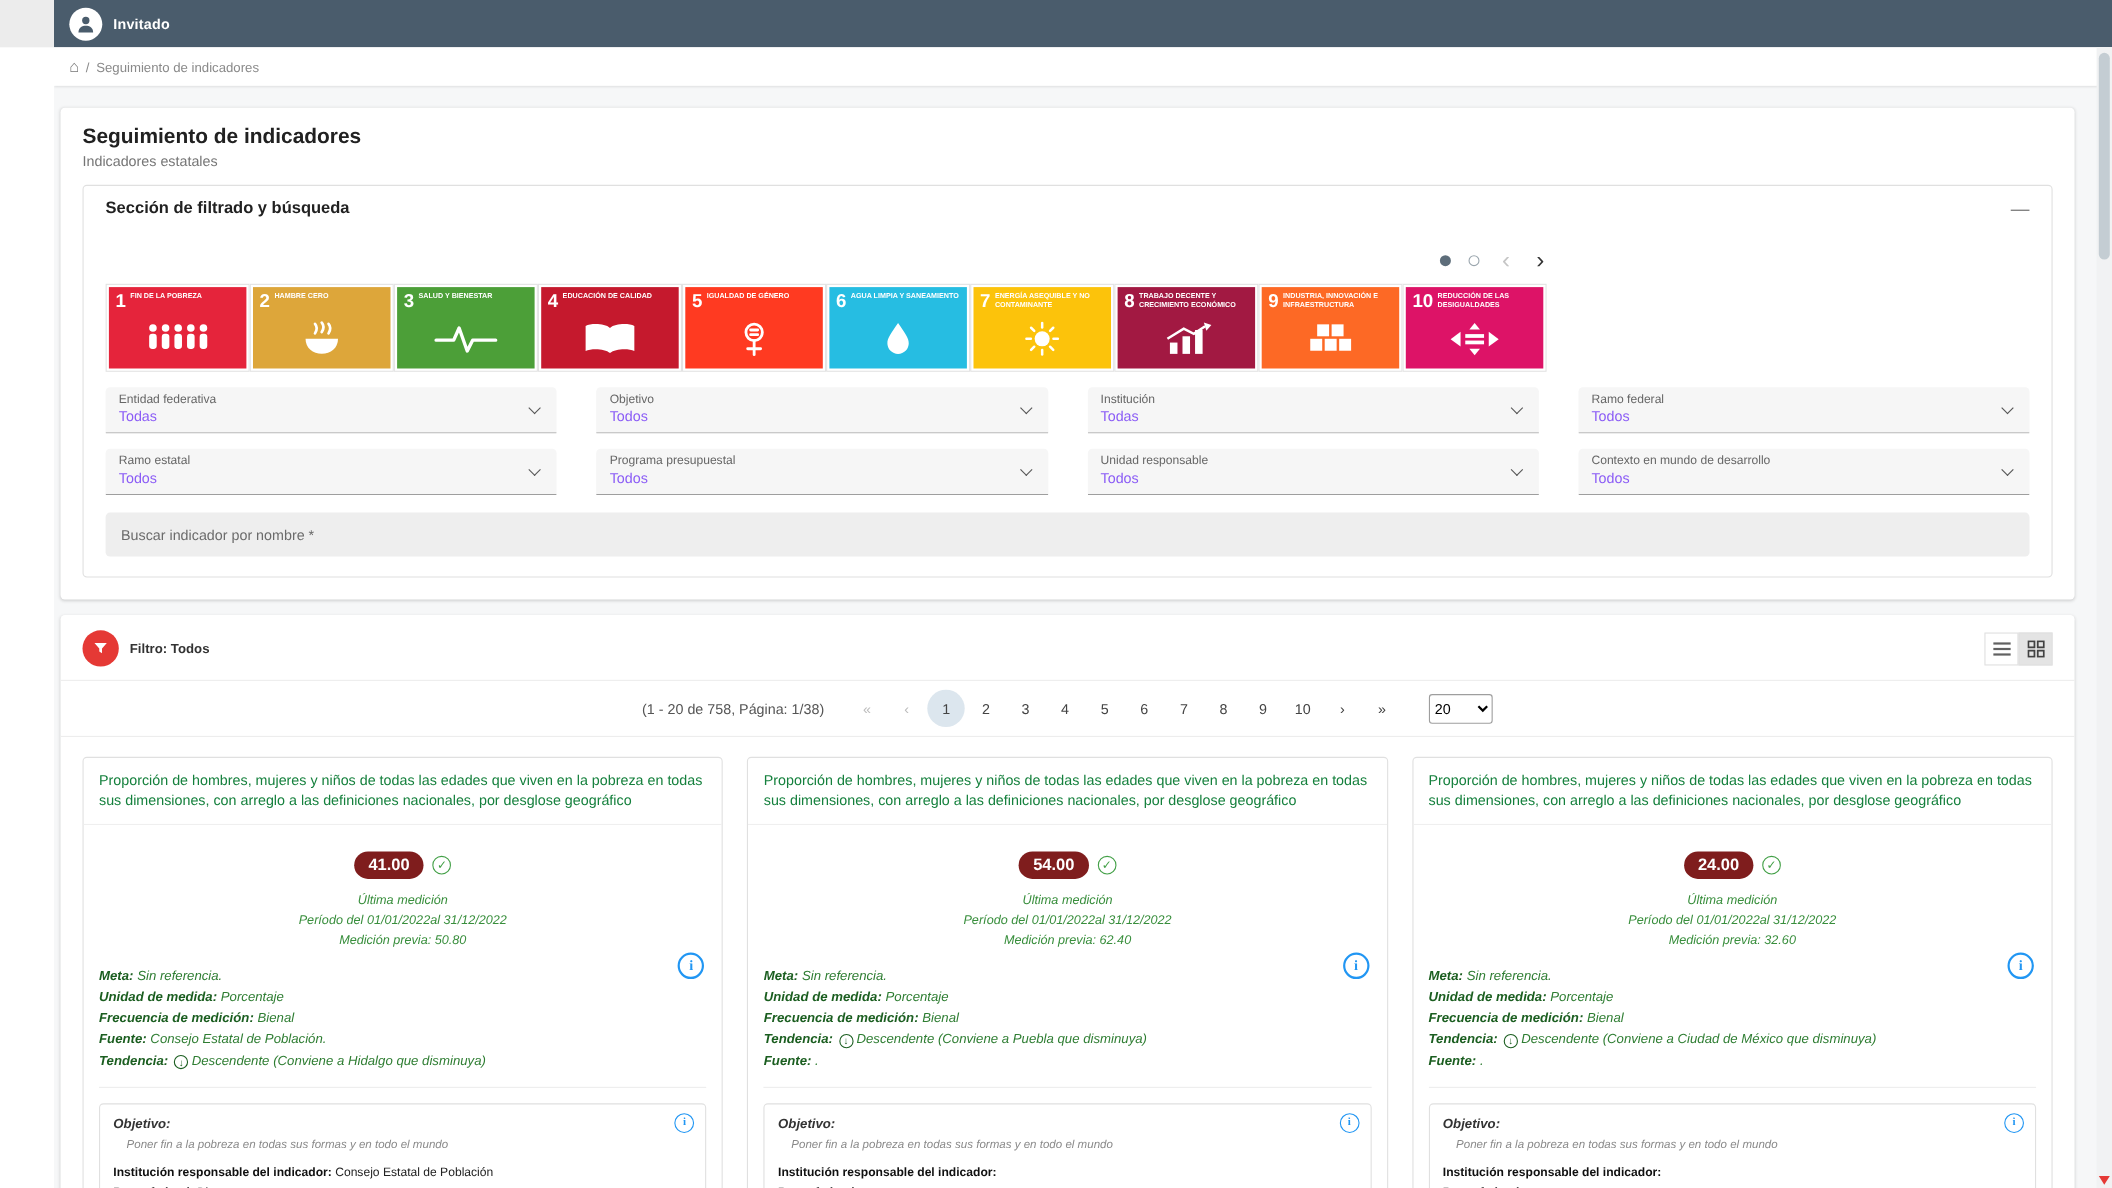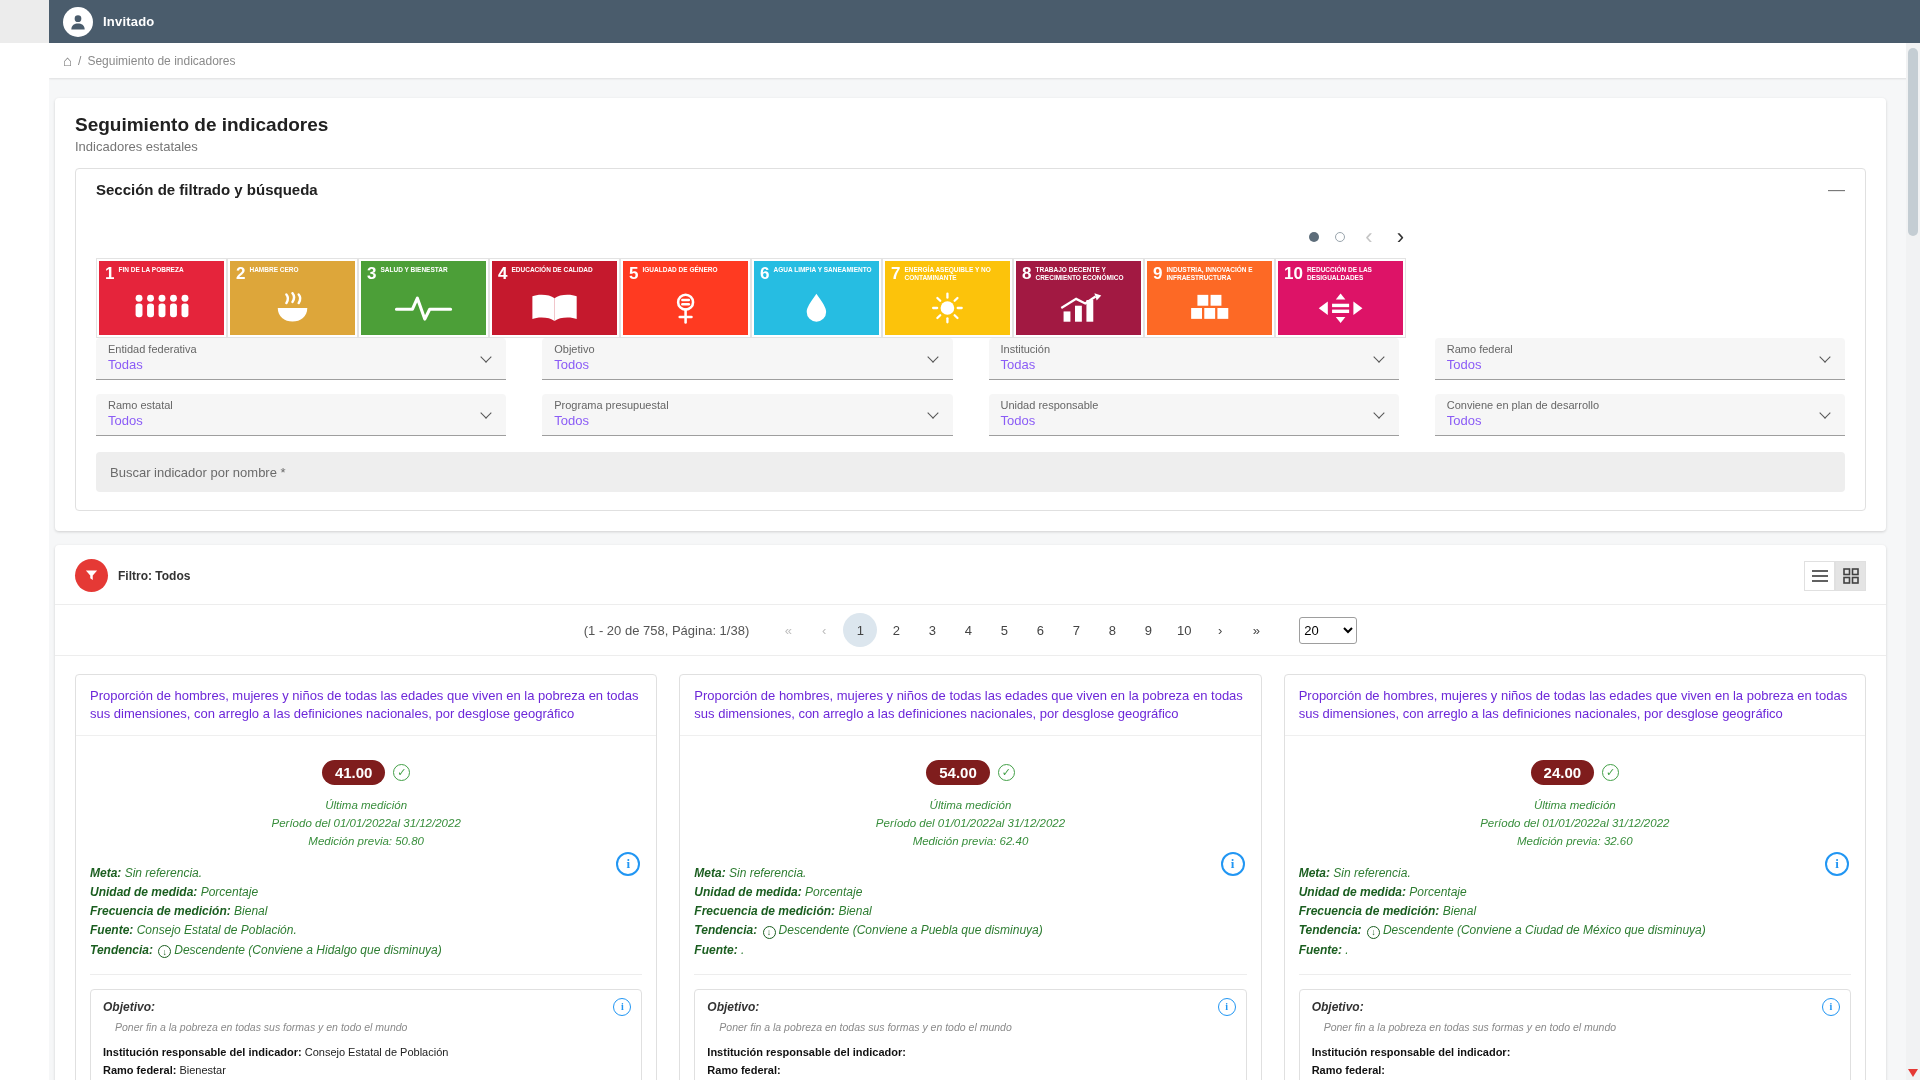--- a/index.html
+++ b/index.html
@@ -45,21 +45,21 @@
 
   .sdg-row { display:flex; }
   .sdg-cell { width:131px; height:80px; border:1px solid #e3e3e3; padding:2px; background:#fff; cursor:pointer; flex:none; }
   .sdg-inner { width:100%; height:100%; color:#fff; padding:4px 6px 2px; display:flex; flex-direction:column; }
   .sdg-top { display:flex; gap:4px; align-items:flex-start; }
   .sdg-num { font-size:17px; font-weight:bold; line-height:1; }
   .sdg-label { font-size:6.5px; font-weight:bold; line-height:1.2; text-transform:uppercase; margin-top:1px; }
   .sdg-icon { flex:1; display:flex; align-items:center; justify-content:center; }
   .sdg-icon svg { height:32px; max-width:62px; }
 
-  .selects-grid { display:grid; grid-template-columns:repeat(4,1fr); column-gap:36px; row-gap:14px; }
+  .selects-grid { display:grid; grid-template-columns:repeat(4,1fr); column-gap:36px; row-gap:14px; margin-top:14px; }
   .select-field { height:42px; background:#f6f6f6; border-bottom:1px solid #9e9e9e; border-radius:4px 4px 0 0;
                   padding:5px 12px 0; position:relative; cursor:pointer; }
   .select-label { font-size:11px; color:#666; display:block; }
   .select-value { font-size:13px; color:#8b5cf6; display:block; margin-top:2px; }
   .caret { position:absolute; right:16px; top:15px; width:8px; height:8px;
            border-right:1.6px solid #555; border-bottom:1.6px solid #555; transform:rotate(45deg); }
 
   .search-field { margin-top:16px; height:40px; background:#eeeeee; border-radius:4px; display:flex; align-items:center;
                   padding:0 14px; font-size:13px; color:#6b6b6b; cursor:text; }
 
@@ -81,21 +81,21 @@
               color:#444; cursor:pointer; background:none; border:none; font-size:13px; font-family:inherit; }
   .page-btn.current { background:#dce6ee; }
   .page-btn.disabled { color:#bdbdbd; }
   .page-size-wrap { margin-left:26px; }
   .page-size-wrap select { width:58px; height:27px; border:1px solid #9e9e9e; border-radius:3px; font-size:13px;
                            padding:0 0; background:#fff; font-family:inherit; cursor:pointer; }
 
   
   .cards-row { display:flex; gap:22px; padding:18px 20px 40px; align-items:flex-start; }
   .ind-card { flex:1; border:1px solid #e0e0e0; border-radius:4px; background:#fff; }
-  .ind-title { padding:12px 14px 12px; font-size:13px; color:#6d28d9; line-height:1.4; border-bottom:1px solid #efefef; }
+  .ind-title { padding:12px 14px 12px; font-size:13px; color:#15803d; line-height:1.4; border-bottom:1px solid #efefef; }
   .ind-body { padding:10px 14px 14px; position:relative; }
   .badge-row { display:flex; justify-content:center; align-items:center; gap:8px; margin-top:14px; }
   .value-badge { background:#7f1d1d; color:#fff; font-weight:bold; font-size:15px; padding:4px 13px; border-radius:14px; }
   .check-icon { width:17px; height:17px; border:1.6px solid #43a047; border-radius:50%; color:#43a047; font-size:11px;
                 display:flex; align-items:center; justify-content:center; flex:none; }
   .measure-block { text-align:center; font-style:italic; color:#388e3c; font-size:11.5px; margin-top:12px; line-height:1.55; }
   .details { margin-top:13px; font-style:italic; color:#2e7d32; font-size:12px; line-height:1.6; padding-right:40px; }
   .details b { color:#1b5e20; }
   .trend-icon { display:inline-flex; width:13px; height:13px; border:1px solid #1b5e20; border-radius:50%;
                 align-items:center; justify-content:center; font-size:9px; font-style:normal; color:#1b5e20;
@@ -383,21 +383,21 @@
                 <span class="select-label">Programa presupuestal</span>
                 <span class="select-value">Todos</span>
                 <span class="caret"></span>
               </div>
               <div class="select-field">
                 <span class="select-label">Unidad responsable</span>
                 <span class="select-value">Todos</span>
                 <span class="caret"></span>
               </div>
               <div class="select-field">
-                <span class="select-label">Conviene en plan de desarrollo</span>
+                <span class="select-label">Contexto en mundo de desarrollo</span>
                 <span class="select-value">Todos</span>
                 <span class="caret"></span>
               </div>
             </div>
 
           <div class="search-field">
             <span>Buscar indicador por nombre *</span>
           </div>
         </div>
       </section>

